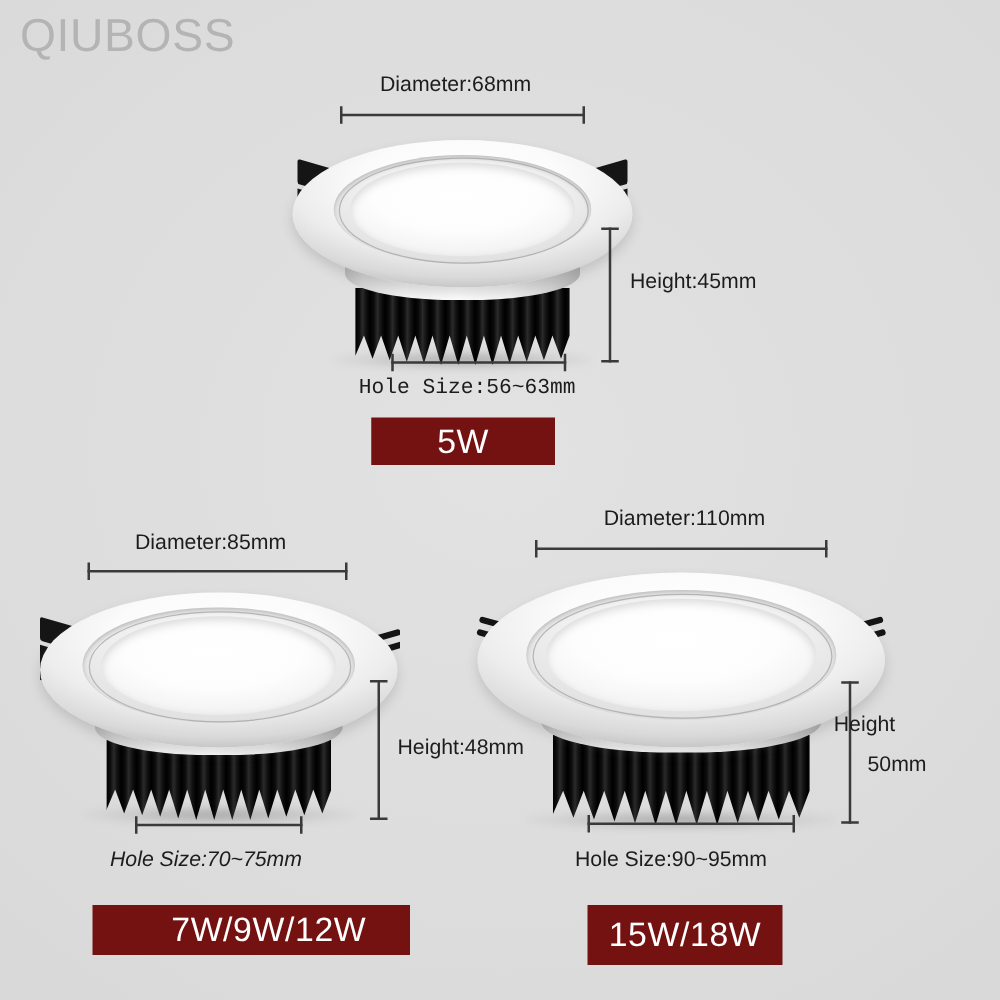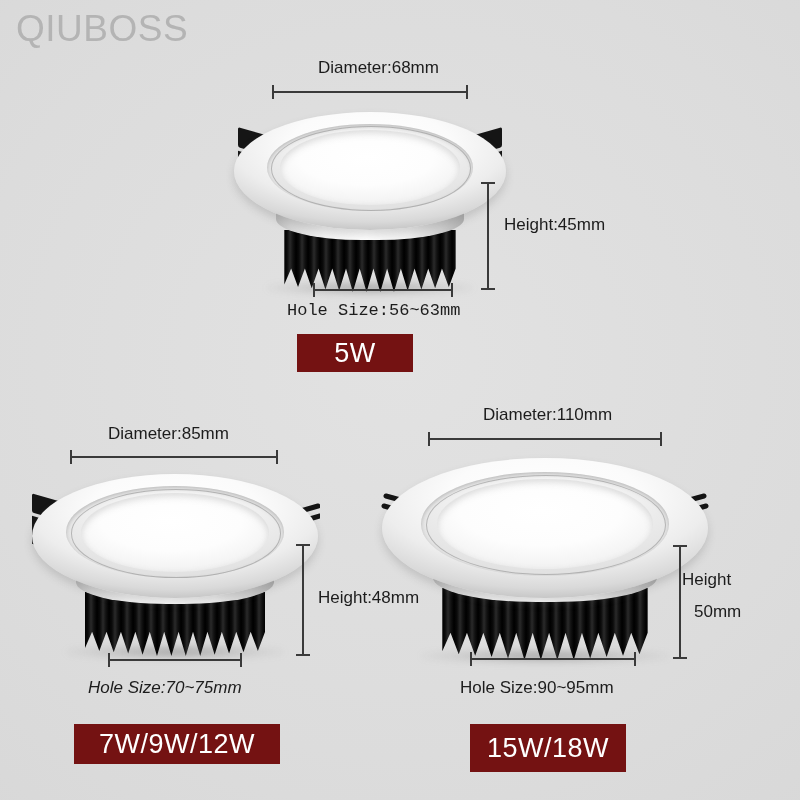--- a/index.html
+++ b/index.html
@@ -190,21 +190,21 @@
 </style>
 </head>
 <body>
 
 <div id="page">
 
   <div class="brand">QIUBOSS</div>
 
   <div>
 
-    <div class="lbl" style="left:318px; top:58px;">Diameter:68mm</div>
+    <div class="lbl" style="left:304px; top:58px;">Diameter:68mm</div>
     <div class="dim-h" style="left:272px; top:85px; width:196px;">
       <div class="cap l"></div>
         <div class="bar"></div>
         <div class="cap r"></div>
     </div>
 
     <div class="fixture" style="left:234px; top:112px; width:272px; height:180px;">
       <div class="shadow"></div>
 
       <div class="clip-plate" style="left:4px; top:24px; width:62px; height:20px; transform:skewY(16deg); border-radius:2px;"></div>
@@ -232,21 +232,21 @@
     </div>
     <div class="lbl" style="left:504px; top:215px;">Height:45mm</div>
 
     <div class="dim-h" style="left:313px; top:283px; width:140px;">
       <div class="cap l"></div>
         <div class="bar"></div>
         <div class="cap r"></div>
     </div>
     <div class="lbl" style="left:287px; top:301px;font-family:Liberation Mono, monospace;">Hole Size:56~63mm</div>
 
-    <div class="badge" style="left:297px; top:334px; width:116px; height:38px;">5W</div>
+    <div class="badge" style="left:297px; top:334px; width:147px; height:38px;">5W</div>
   </div>
 
   <div>
 
     <div class="lbl" style="left:108px; top:424px;text-align:center;">Diameter:85mm</div>
     <div class="dim-h" style="left:70px; top:450px; width:208px;">
       <div class="cap l"></div>
         <div class="bar"></div>
         <div class="cap r"></div>
     </div>
@@ -281,21 +281,21 @@
     </div>
     <div class="lbl" style="left:318px; top:588px;">Height:48mm</div>
 
     <div class="dim-h" style="left:108px; top:653px; width:134px;">
       <div class="cap l"></div>
         <div class="bar"></div>
         <div class="cap r"></div>
     </div>
     <div class="lbl" style="left:88px; top:678px;font-style:italic;">Hole Size:70~75mm</div>
 
-    <div class="badge" style="left:74px; top:724px; width:206px; height:40px;">7W/9W/12W</div>
+    <div class="badge" style="left:74px; top:724px; width:226px; height:40px;padding-left:28px;">7W/9W/12W</div>
   </div>
 
   <div>
 
     <div class="lbl" style="left:471px; top:405px;margin-left:12px;">Diameter:110mm</div>
     <div class="dim-h" style="left:428px; top:432px; width:234px;">
       <div class="cap l"></div>
         <div class="bar"></div>
         <div class="cap r"></div>
     </div>
@@ -324,21 +324,21 @@
         <div class="ring-line" style="left:13.5%; top:12%; width:73%; height:70%;"></div>
         <div class="diffuser" style="left:17%; top:15%; width:66%; height:64%;"></div>
       </div>
     </div>
 
     <div class="dim-v" style="left:673px; top:545px; height:114px;">
       <div class="cap t"></div>
         <div class="bar"></div>
         <div class="cap b"></div>
     </div>
-    <div class="lbl" style="left:682px; top:570px;">Height</div>
+    <div class="lbl" style="left:667px; top:570px;">Height</div>
     <div class="lbl" style="left:694px; top:602px;">50mm</div>
 
     <div class="dim-h" style="left:470px; top:652px; width:166px;">
       <div class="cap l"></div>
         <div class="bar"></div>
         <div class="cap r"></div>
     </div>
     <div class="lbl" style="left:460px; top:678px;">Hole Size:90~95mm</div>
 
     <div class="badge" style="left:470px; top:724px; width:156px; height:48px;">15W/18W</div>

